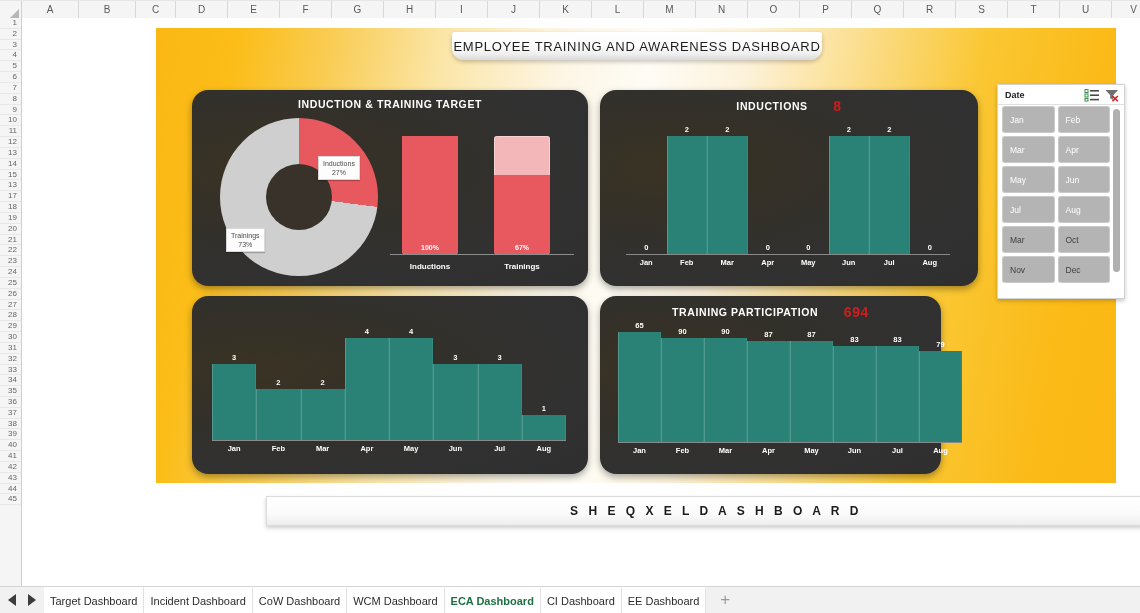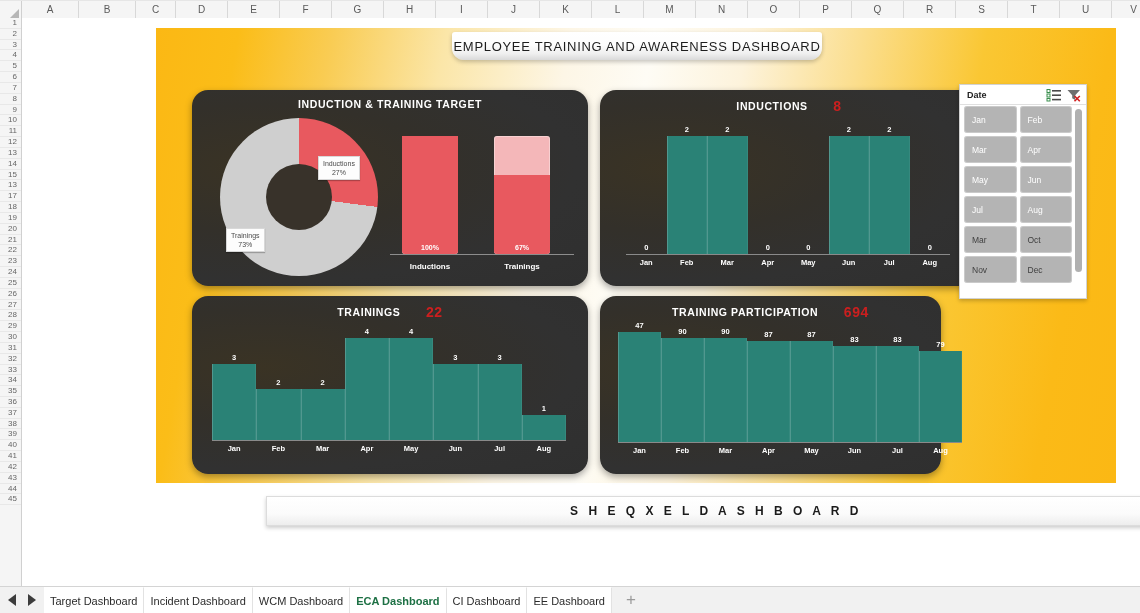--- a/index.html
+++ b/index.html
@@ -147,21 +147,21 @@
   .axis-line {
     position: absolute; left: 0; width: 100%; height: 1px; background: #8a8a8a;
   }
   .cat-lbl {
     position: absolute; text-align: center; font-size: 7.5px;
     font-weight: bold; color: #ffffff;
   }
 
   
   #slicer {
-    position: absolute; left: 803px; top: 56px; width: 128px; height: 215px;
+    position: absolute; left: 841px; top: 56px; width: 128px; height: 215px;
     background: #ffffff; border: 1px solid #d2d2d2;
     box-shadow: 0 2px 4px rgba(0,0,0,.22);
   }
   .slicer-head {
     position: absolute; top: 0; left: 0; right: 0; height: 20px;
     border-bottom: 1px solid #e0e0e0; display:flex; align-items:center;
   }
   .slicer-title { font-size: 9px; font-weight: bold; color:#222; margin-left: 7px; flex:1; }
   .slicer-btn { width: 16px; height: 14px; margin-right: 4px; position: relative; }
   .slicer-body {
@@ -373,24 +373,20 @@
               <div class="bar-val" style="left: 243px; width: 40.5px; bottom: 120px;">2</div>
               <div class="cat-lbl" style="left: 243px; width: 40.5px; top: 122px;">Jul</div>
               <div class="bar-val" style="left: 283.5px; width: 40.5px; bottom: 2px;">0</div>
               <div class="cat-lbl" style="left: 283.5px; width: 40.5px; top: 122px;">Aug</div>
               <div class="axis-line" style="top: 118px;"></div>
             </div>
           </div>
       </div>
 
       <div class="card" id="card-tra">
-        <div class="card-title">
-          <span>TRAININGS</span>
-          <span class="kpi">22</span>
-        </div>
         <div class="chart" id="chart-tra">
             <div class="plot" style="left: 20px; top: 42px; width: 354px; height: 102px;">
               <div class="bar-slot" style="left: 0px; width: 44.25px;">
                 <div class="bar" style="height: 76.5px; background: rgb(42, 130, 118);"></div>
               </div>
               <div class="bar-val" style="left: 0px; width: 44.25px; bottom: 78.5px;">3</div>
               <div class="cat-lbl" style="left: 0px; width: 44.25px; top: 106px;">Jan</div>
               <div class="bar-slot" style="left: 44.25px; width: 44.25px;">
                 <div class="bar" style="height: 51px; background: rgb(42, 130, 118);"></div>
               </div>
@@ -434,21 +430,21 @@
       <div class="card" id="card-part">
         <div class="card-title">
           <span>TRAINING PARTICIPATION</span>
           <span class="kpi">694</span>
         </div>
         <div class="chart" id="chart-part">
             <div class="plot" style="left: 18px; top: 36px; width: 344px; height: 110px;">
               <div class="bar-slot" style="left: 0px; width: 43px;">
                 <div class="bar" style="height: 110px; background: rgb(42, 130, 118);"></div>
               </div>
-              <div class="bar-val" style="left: 0px; width: 43px; bottom: 112px;">47</div>
+              <div class="bar-val" style="left: 0px; width: 43px; bottom: 112px;">65</div>
               <div class="cat-lbl" style="left: 0px; width: 43px; top: 114px;">Jan</div>
               <div class="bar-slot" style="left: 43px; width: 43px;">
                 <div class="bar" style="height: 104.211px; background: rgb(42, 130, 118);"></div>
               </div>
               <div class="bar-val" style="left: 43px; width: 43px; bottom: 106.211px;">90</div>
               <div class="cat-lbl" style="left: 43px; width: 43px; top: 114px;">Feb</div>
               <div class="bar-slot" style="left: 86px; width: 43px;">
                 <div class="bar" style="height: 104.211px; background: rgb(42, 130, 118);"></div>
               </div>
               <div class="bar-val" style="left: 86px; width: 43px; bottom: 106.211px;">90</div>
@@ -526,20 +522,21 @@
   </div>
 
   <div class="tabbar">
     <div class="tab-navs">
       <div class="nav-arrow nav-left"></div>
       <div class="nav-arrow nav-right"></div>
     </div>
     <div id="tab-list" style="display:flex; flex:0 0 auto;">
         <div class="tab">Target Dashboard</div>
         <div class="tab">Incident Dashboard</div>
+        <div class="tab">CoW Dashboard</div>
         <div class="tab">WCM Dashboard</div>
         <div class="tab active">ECA Dashboard</div>
         <div class="tab">CI Dashboard</div>
         <div class="tab">EE Dashboard</div>
       </div>
     <div class="tab-add">+</div>
   </div>
 
 </div>
 

